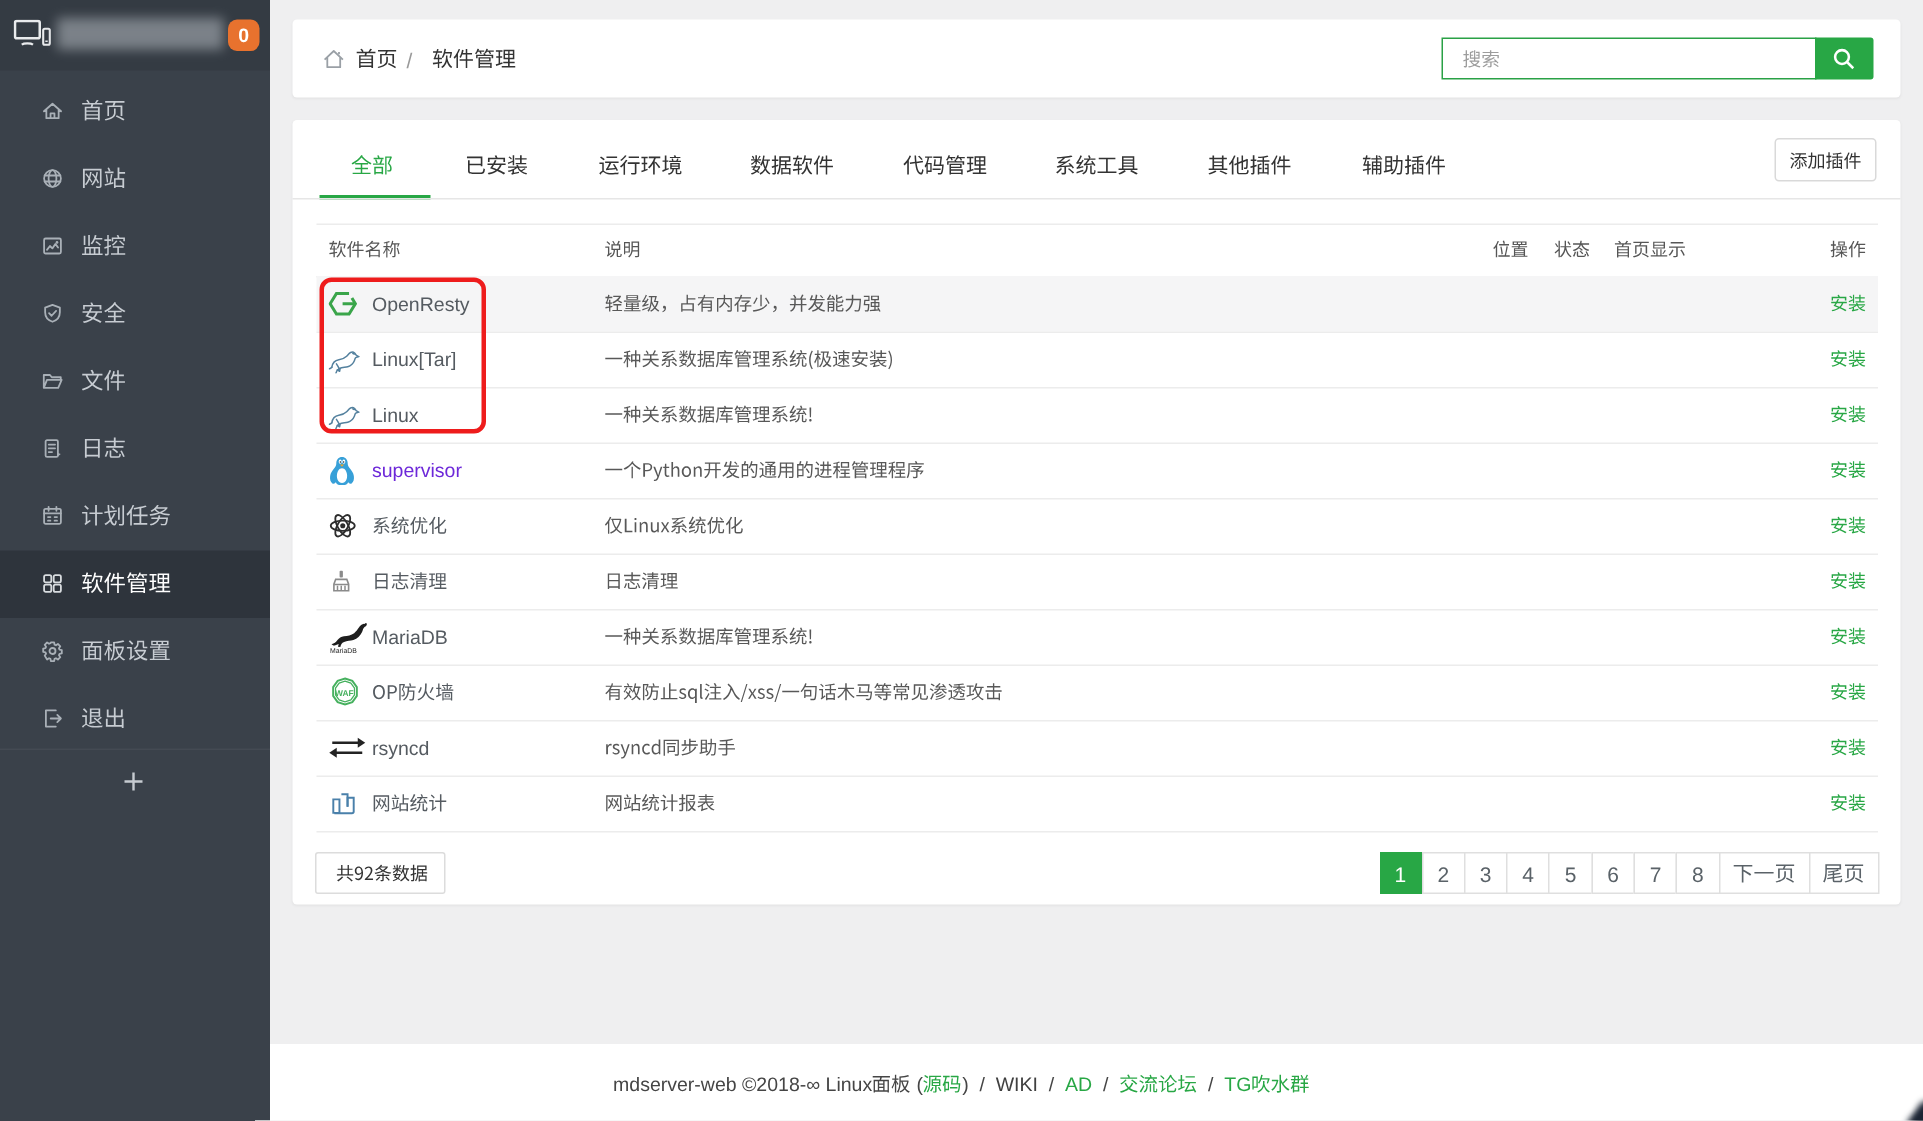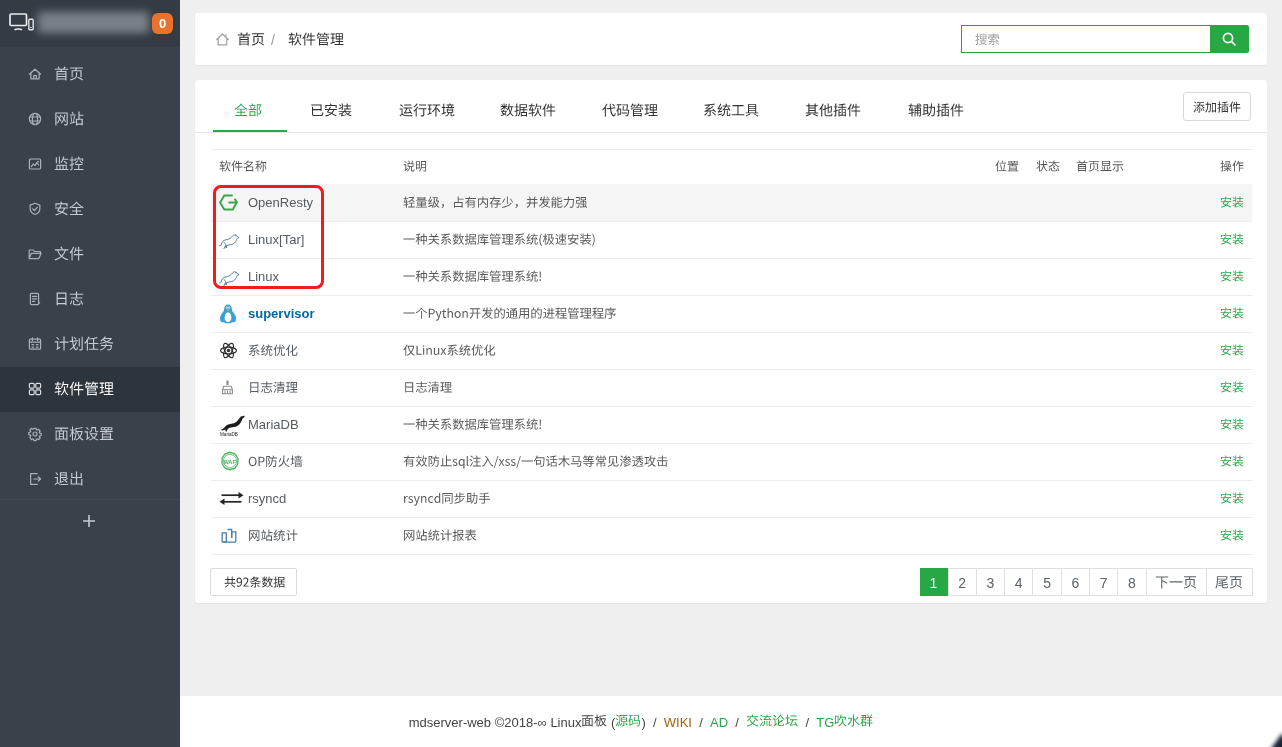--- a/index.html
+++ b/index.html
@@ -329,21 +329,21 @@
     <svg width="18" height="20" viewBox="0 0 18 20">
       <path fill="#37a0d8" d="M9 .6C6.8.6 5.2 2.3 5.2 4.8c0 1.5-.5 2.4-1.5 3.6-1.2 1.4-2.3 3-2.6 5-.3 2.2.2 4 1.5 4.9.9.6 2-.1 2.3-.9.2.9 1 1.9 2.1 1.9H11c1.1 0 1.9-1 2.1-1.9.3.8 1.4 1.5 2.3.9 1.3-.9 1.8-2.7 1.5-4.9-.3-2-1.4-3.6-2.6-5-1-1.2-1.5-2.1-1.5-3.6C12.8 2.3 11.2.6 9 .6z"></path>
       <path fill="#fff" d="M9 8.2c-2 0-3.4 2.3-3.4 5.2 0 2.8 1.4 4.6 3.4 4.6s3.4-1.8 3.4-4.6c0-2.9-1.4-5.2-3.4-5.2z"></path>
       <ellipse cx="7.8" cy="3.8" rx="1" ry="1.4" fill="#fff"></ellipse>
       <ellipse cx="10.2" cy="3.8" rx="1" ry="1.4" fill="#fff"></ellipse>
       <circle cx="7.9" cy="4" r=".5" fill="#222"></circle>
       <circle cx="10.1" cy="4" r=".5" fill="#222"></circle>
       <path fill="#f5a623" d="M7.6 5.6h2.8L9 7.2z"></path>
     </svg>
   </div>
-<div style="position:absolute;left:248px;top:305.5px;font-size:13px;color:#0369a1;line-height:15.6px;white-space:nowrap;font-weight:bold;">supervisor</div>
+<div style="position:absolute;left:248px;top:305.5px;font-size:13px;color:#6d28d9;line-height:15.6px;white-space:nowrap;">supervisor</div>
 <div style="position:absolute;left:403px;top:307.3px;line-height:0;">
     <svg width="213.5" height="10.8" viewBox="0 -10.8 213.5 10.8" fill="#585858" style="overflow:visible">
       <path d="M0.5 -5.3L0.5 -4.3L11.8 -4.3L11.8 -5.3ZM18 -6.7L18 1L18.9 1L18.9 -6.7ZM18.5 -10.3C17.3 -8.3 15.1 -6.5 12.7 -5.5C13 -5.3 13.3 -4.9 13.4 -4.6C15.3 -5.6 17.1 -7 18.5 -8.7C20.1 -6.8 21.7 -5.6 23.5 -4.6C23.7 -4.9 24 -5.3 24.2 -5.5C22.3 -6.4 20.6 -7.5 19 -9.4L19.3 -10ZM25.8 0L27 0L27 -3.6L28.5 -3.6C30.4 -3.6 31.8 -4.5 31.8 -6.4C31.8 -8.3 30.4 -9 28.4 -9L25.8 -9ZM27 -4.5L27 -8.1L28.3 -8.1C29.9 -8.1 30.7 -7.7 30.7 -6.4C30.7 -5.1 29.9 -4.5 28.3 -4.5ZM33.6 2.9C35 2.9 35.7 1.9 36.1 0.6L38.6 -6.7L37.5 -6.7L36.3 -3C36.2 -2.4 36 -1.7 35.8 -1.1L35.7 -1.1C35.5 -1.7 35.3 -2.4 35.1 -3L33.7 -6.7L32.5 -6.7L35.2 0L35.1 0.5C34.8 1.3 34.3 2 33.6 2C33.4 2 33.2 1.9 33.1 1.8L32.8 2.7C33.1 2.8 33.3 2.9 33.6 2.9ZM42 0.2C42.4 0.2 42.9 0 43.3 -0.1L43 -0.9C42.8 -0.8 42.5 -0.8 42.3 -0.8C41.5 -0.8 41.2 -1.2 41.2 -2L41.2 -5.8L43.1 -5.8L43.1 -6.7L41.2 -6.7L41.2 -8.6L40.3 -8.6L40.2 -6.7L39.1 -6.6L39.1 -5.8L40.1 -5.8L40.1 -2.1C40.1 -0.7 40.6 0.2 42 0.2ZM44.6 0L45.7 0L45.7 -4.8C46.4 -5.5 46.8 -5.9 47.5 -5.9C48.4 -5.9 48.8 -5.3 48.8 -4.1L48.8 0L49.9 0L49.9 -4.2C49.9 -5.9 49.3 -6.9 47.9 -6.9C46.9 -6.9 46.3 -6.3 45.6 -5.7L45.7 -7.1L45.7 -9.8L44.6 -9.8ZM54.6 0.2C56.3 0.2 57.7 -1.1 57.7 -3.3C57.7 -5.6 56.3 -6.9 54.6 -6.9C53 -6.9 51.5 -5.6 51.5 -3.3C51.5 -1.1 53 0.2 54.6 0.2ZM54.6 -0.8C53.5 -0.8 52.7 -1.8 52.7 -3.3C52.7 -4.9 53.5 -5.9 54.6 -5.9C55.8 -5.9 56.6 -4.9 56.6 -3.3C56.6 -1.8 55.8 -0.8 54.6 -0.8ZM59.5 0L60.6 0L60.6 -4.8C61.3 -5.5 61.7 -5.9 62.4 -5.9C63.3 -5.9 63.7 -5.3 63.7 -4.1L63.7 0L64.8 0L64.8 -4.2C64.8 -5.9 64.2 -6.9 62.8 -6.9C61.9 -6.9 61.2 -6.3 60.5 -5.7L60.5 -5.7L60.4 -6.7L59.5 -6.7ZM73.8 -8.6L73.8 -5.1L70.4 -5.1L70.4 -5.7L70.4 -8.6ZM66.5 -5.1L66.5 -4.3L69.4 -4.3C69.2 -2.6 68.6 -0.9 66.5 0.3C66.8 0.5 67.1 0.8 67.3 1C69.5 -0.4 70.2 -2.3 70.3 -4.3L73.8 -4.3L73.8 1L74.8 1L74.8 -4.3L77.5 -4.3L77.5 -5.1L74.8 -5.1L74.8 -8.6L77.1 -8.6L77.1 -9.5L66.9 -9.5L66.9 -8.6L69.5 -8.6L69.5 -5.7L69.4 -5.1ZM86.4 -9.7C87 -9.2 87.7 -8.4 88 -7.9L88.7 -8.4C88.4 -8.8 87.7 -9.6 87.1 -10.2ZM79.9 -6.4C80 -6.6 80.5 -6.6 81.2 -6.6L83 -6.6C82.2 -4.1 80.8 -2.1 78.5 -0.7C78.8 -0.5 79.1 -0.2 79.2 0C80.8 -1 82 -2.2 82.8 -3.8C83.3 -2.8 83.9 -2 84.7 -1.4C83.6 -0.6 82.4 -0.1 81.1 0.2C81.3 0.4 81.5 0.8 81.6 1C83 0.6 84.3 0.1 85.4 -0.8C86.5 0.1 87.9 0.7 89.4 1C89.6 0.8 89.8 0.4 90 0.2C88.5 -0.1 87.2 -0.6 86.1 -1.3C87.2 -2.3 88 -3.5 88.5 -5.1L87.9 -5.4L87.7 -5.3L83.6 -5.3C83.7 -5.7 83.9 -6.2 84 -6.6L89.6 -6.6L89.6 -7.5L84.3 -7.5C84.5 -8.4 84.6 -9.3 84.8 -10.2L83.7 -10.4C83.6 -9.4 83.4 -8.4 83.2 -7.5L81 -7.5C81.3 -8.2 81.7 -9 81.9 -9.8L80.9 -10C80.7 -9 80.2 -8 80.1 -7.8C79.9 -7.5 79.8 -7.3 79.6 -7.3C79.7 -7.1 79.9 -6.6 79.9 -6.4ZM85.4 -1.9C84.6 -2.6 83.9 -3.5 83.4 -4.4L87.3 -4.4C86.8 -3.4 86.2 -2.6 85.4 -1.9ZM97.2 -5.2C97.9 -4.3 98.8 -3.1 99.1 -2.3L99.9 -2.8C99.5 -3.5 98.7 -4.7 98 -5.6ZM93.4 -10.4C93.3 -9.8 93.1 -9 92.9 -8.4L91.5 -8.4L91.5 0.7L92.4 0.7L92.4 -0.3L95.8 -0.3L95.8 -8.4L93.8 -8.4C94 -8.9 94.2 -9.6 94.4 -10.2ZM92.4 -7.5L95 -7.5L95 -4.9L92.4 -4.9ZM92.4 -1.1L92.4 -4.1L95 -4.1L95 -1.1ZM97.8 -10.4C97.4 -8.7 96.8 -7 95.9 -5.9C96.1 -5.8 96.5 -5.5 96.7 -5.4C97.1 -6 97.5 -6.7 97.8 -7.5L101 -7.5C100.8 -2.6 100.6 -0.7 100.2 -0.3C100.1 -0.1 100 -0.1 99.7 -0.1C99.4 -0.1 98.7 -0.1 97.9 -0.2C98.1 0.1 98.2 0.5 98.2 0.7C98.9 0.8 99.6 0.8 100 0.8C100.5 0.7 100.7 0.6 101 0.2C101.5 -0.4 101.7 -2.3 101.9 -7.9C101.9 -8 101.9 -8.4 101.9 -8.4L98.2 -8.4C98.4 -9 98.5 -9.6 98.7 -10.2ZM103.6 -9.3C104.3 -8.7 105.2 -7.8 105.6 -7.2L106.3 -7.8C105.9 -8.4 104.9 -9.2 104.2 -9.8ZM105.9 -5.7L103.3 -5.7L103.3 -4.8L105 -4.8L105 -1.4C104.5 -1.1 103.9 -0.6 103.2 0.1L103.8 0.9C104.4 0 105 -0.7 105.5 -0.7C105.7 -0.7 106.2 -0.3 106.7 0C107.5 0.6 108.5 0.7 110.1 0.7C111.4 0.7 113.6 0.6 114.4 0.6C114.4 0.3 114.6 -0.1 114.7 -0.3C113.4 -0.2 111.5 -0.1 110.1 -0.1C108.7 -0.1 107.7 -0.2 106.9 -0.7C106.4 -1 106.1 -1.2 105.9 -1.3ZM107.2 -9.9L107.2 -9.2L112.4 -9.2C111.9 -8.8 111.3 -8.4 110.7 -8.1C110.1 -8.4 109.4 -8.6 108.9 -8.8L108.3 -8.3C109.1 -8 110 -7.6 110.7 -7.2L107.2 -7.2L107.2 -0.9L108.1 -0.9L108.1 -2.9L110.2 -2.9L110.2 -0.9L111 -0.9L111 -2.9L113.1 -2.9L113.1 -1.8C113.1 -1.6 113.1 -1.6 112.9 -1.6C112.8 -1.6 112.3 -1.6 111.7 -1.6C111.8 -1.4 111.9 -1.1 111.9 -0.8C112.8 -0.8 113.3 -0.8 113.6 -1C113.9 -1.1 114 -1.3 114 -1.8L114 -7.2L112.4 -7.2C112.2 -7.4 111.9 -7.6 111.5 -7.7C112.4 -8.2 113.4 -8.8 114 -9.5L113.5 -9.9L113.3 -9.9ZM113.1 -6.5L113.1 -5.4L111 -5.4L111 -6.5ZM108.1 -4.8L110.2 -4.8L110.2 -3.6L108.1 -3.6ZM108.1 -5.4L108.1 -6.5L110.2 -6.5L110.2 -5.4ZM113.1 -4.8L113.1 -3.6L111 -3.6L111 -4.8ZM116.9 -9.5L116.9 -5C116.9 -3.3 116.8 -1.1 115.4 0.4C115.7 0.6 116 0.9 116.2 1C117.1 0 117.5 -1.4 117.7 -2.8L120.8 -2.8L120.8 0.9L121.7 0.9L121.7 -2.8L125.1 -2.8L125.1 -0.3C125.1 -0 125 0 124.7 0C124.5 0 123.7 0.1 122.8 0C122.9 0.3 123.1 0.7 123.1 0.9C124.3 0.9 125 0.9 125.4 0.8C125.8 0.6 126 0.3 126 -0.3L126 -9.5ZM117.8 -8.6L120.8 -8.6L120.8 -6.6L117.8 -6.6ZM125.1 -8.6L125.1 -6.6L121.7 -6.6L121.7 -8.6ZM117.8 -5.7L120.8 -5.7L120.8 -3.7L117.8 -3.7C117.8 -4.1 117.8 -4.6 117.8 -5ZM125.1 -5.7L125.1 -3.7L121.7 -3.7L121.7 -5.7ZM134.1 -5.2C134.8 -4.3 135.7 -3.1 136 -2.3L136.8 -2.8C136.4 -3.5 135.6 -4.7 134.9 -5.6ZM130.3 -10.4C130.2 -9.8 130 -9 129.8 -8.4L128.4 -8.4L128.4 0.7L129.3 0.7L129.3 -0.3L132.7 -0.3L132.7 -8.4L130.7 -8.4C130.9 -8.9 131.1 -9.6 131.3 -10.2ZM129.3 -7.5L131.9 -7.5L131.9 -4.9L129.3 -4.9ZM129.3 -1.1L129.3 -4.1L131.9 -4.1L131.9 -1.1ZM134.7 -10.4C134.3 -8.7 133.7 -7 132.8 -5.9C133 -5.8 133.4 -5.5 133.6 -5.4C134 -6 134.4 -6.7 134.7 -7.5L137.9 -7.5C137.7 -2.6 137.5 -0.7 137.1 -0.3C137 -0.1 136.9 -0.1 136.6 -0.1C136.3 -0.1 135.6 -0.1 134.8 -0.2C135 0.1 135.1 0.5 135.1 0.7C135.8 0.8 136.5 0.8 136.9 0.8C137.4 0.7 137.6 0.6 137.9 0.2C138.4 -0.4 138.6 -2.3 138.8 -7.9C138.8 -8 138.8 -8.4 138.8 -8.4L135.1 -8.4C135.3 -9 135.4 -9.6 135.6 -10.2ZM140.7 -9.6C141.3 -9 142.2 -8.1 142.5 -7.5L143.2 -8.1C142.8 -8.6 142 -9.5 141.3 -10.1ZM148.5 -10.1L148.5 -8.1L146.5 -8.1L146.5 -10.1L145.6 -10.1L145.6 -8.1L143.8 -8.1L143.8 -7.2L145.6 -7.2L145.6 -5.8L145.5 -5L143.8 -5L143.8 -4.1L145.4 -4.1C145.3 -3.2 144.9 -2.3 143.9 -1.6C144.1 -1.4 144.5 -1.1 144.6 -0.9C145.7 -1.7 146.2 -2.9 146.4 -4.1L148.5 -4.1L148.5 -1L149.4 -1L149.4 -4.1L151.3 -4.1L151.3 -5L149.4 -5L149.4 -7.2L151 -7.2L151 -8.1L149.4 -8.1L149.4 -10.1ZM146.5 -7.2L148.5 -7.2L148.5 -5L146.5 -5L146.5 -5.8ZM142.9 -5.9L140.3 -5.9L140.3 -5L142 -5L142 -1.5C141.4 -1.3 140.8 -0.7 140.1 -0L140.7 0.8C141.4 -0 142 -0.8 142.4 -0.8C142.7 -0.8 143.1 -0.3 143.6 -0C144.4 0.5 145.5 0.7 147 0.7C148.2 0.7 150.4 0.6 151.2 0.5C151.3 0.3 151.4 -0.2 151.5 -0.4C150.3 -0.3 148.5 -0.2 147 -0.2C145.6 -0.2 144.6 -0.3 143.8 -0.8C143.4 -1 143.1 -1.3 142.9 -1.4ZM158.5 -9L162.2 -9L162.2 -6.8L158.5 -6.8ZM157.6 -9.8L157.6 -6L163.1 -6L163.1 -9.8ZM157.5 -2.6L157.5 -1.8L159.9 -1.8L159.9 -0.2L156.6 -0.2L156.6 0.7L163.8 0.7L163.8 -0.2L160.8 -0.2L160.8 -1.8L163.3 -1.8L163.3 -2.6L160.8 -2.6L160.8 -4.1L163.5 -4.1L163.5 -4.9L157.2 -4.9L157.2 -4.1L159.9 -4.1L159.9 -2.6ZM156.4 -10.2C155.5 -9.7 153.9 -9.4 152.5 -9.2C152.6 -9 152.7 -8.6 152.8 -8.5C153.3 -8.5 153.9 -8.6 154.6 -8.8L154.6 -6.9L152.6 -6.9L152.6 -6L154.4 -6C153.9 -4.6 153.1 -3 152.3 -2.1C152.5 -1.9 152.7 -1.5 152.8 -1.3C153.4 -2 154.1 -3.2 154.6 -4.5L154.6 1L155.5 1L155.5 -4.3C155.9 -3.8 156.4 -3.2 156.6 -2.8L157.1 -3.5C156.9 -3.8 155.8 -4.9 155.5 -5.2L155.5 -6L157 -6L157 -6.9L155.5 -6.9L155.5 -9C156.1 -9.1 156.6 -9.3 157 -9.4ZM166.8 -5.4L166.8 1L167.8 1L167.8 0.6L173.7 0.6L173.7 1L174.6 1L174.6 -2.1L167.8 -2.1L167.8 -2.9L174 -2.9L174 -5.4ZM173.7 -0.1L167.8 -0.1L167.8 -1.3L173.7 -1.3ZM169.7 -7.7C169.8 -7.4 169.9 -7.1 170 -6.9L165.5 -6.9L165.5 -4.8L166.4 -4.8L166.4 -6.2L174.6 -6.2L174.6 -4.8L175.5 -4.8L175.5 -6.9L171 -6.9C170.9 -7.2 170.7 -7.6 170.5 -7.8ZM167.8 -4.7L173.1 -4.7L173.1 -3.6L167.8 -3.6ZM166.3 -10.4C166 -9.3 165.5 -8.3 164.8 -7.6C165 -7.5 165.4 -7.3 165.6 -7.1C165.9 -7.5 166.3 -8.1 166.6 -8.6L167.4 -8.6C167.7 -8.2 168 -7.6 168.1 -7.3L168.9 -7.6C168.8 -7.8 168.6 -8.3 168.3 -8.6L170.2 -8.6L170.2 -9.3L166.9 -9.3C167 -9.6 167.1 -9.9 167.2 -10.2ZM171.5 -10.4C171.3 -9.5 170.9 -8.6 170.3 -8C170.5 -7.9 170.9 -7.7 171.1 -7.6C171.3 -7.9 171.6 -8.2 171.8 -8.6L172.7 -8.6C173 -8.2 173.4 -7.6 173.5 -7.2L174.3 -7.6C174.2 -7.9 173.9 -8.3 173.6 -8.6L175.8 -8.6L175.8 -9.3L172.1 -9.3C172.2 -9.6 172.3 -9.9 172.4 -10.2ZM182.4 -6.6L184.3 -6.6L184.3 -5.1L182.4 -5.1ZM185.1 -6.6L187 -6.6L187 -5.1L185.1 -5.1ZM182.4 -9L184.3 -9L184.3 -7.4L182.4 -7.4ZM185.1 -9L187 -9L187 -7.4L185.1 -7.4ZM180.5 -0.3L180.5 0.6L188.4 0.6L188.4 -0.3L185.2 -0.3L185.2 -2L188 -2L188 -2.8L185.2 -2.8L185.2 -4.3L187.9 -4.3L187.9 -9.8L181.6 -9.8L181.6 -4.3L184.2 -4.3L184.2 -2.8L181.4 -2.8L181.4 -2L184.2 -2L184.2 -0.3ZM177 -1.2L177.2 -0.3C178.3 -0.7 179.7 -1.1 181 -1.6L180.9 -2.5L179.5 -2L179.5 -5.1L180.8 -5.1L180.8 -5.9L179.5 -5.9L179.5 -8.6L181 -8.6L181 -9.5L177.1 -9.5L177.1 -8.6L178.6 -8.6L178.6 -5.9L177.2 -5.9L177.2 -5.1L178.6 -5.1L178.6 -1.7C178 -1.5 177.5 -1.4 177 -1.2ZM195.4 -9L199.1 -9L199.1 -6.8L195.4 -6.8ZM194.5 -9.8L194.5 -6L200 -6L200 -9.8ZM194.4 -2.6L194.4 -1.8L196.8 -1.8L196.8 -0.2L193.5 -0.2L193.5 0.7L200.7 0.7L200.7 -0.2L197.7 -0.2L197.7 -1.8L200.2 -1.8L200.2 -2.6L197.7 -2.6L197.7 -4.1L200.4 -4.1L200.4 -4.9L194.1 -4.9L194.1 -4.1L196.8 -4.1L196.8 -2.6ZM193.3 -10.2C192.4 -9.7 190.8 -9.4 189.4 -9.2C189.5 -9 189.6 -8.6 189.7 -8.5C190.2 -8.5 190.8 -8.6 191.5 -8.8L191.5 -6.9L189.5 -6.9L189.5 -6L191.3 -6C190.8 -4.6 190 -3 189.2 -2.1C189.4 -1.9 189.6 -1.5 189.7 -1.3C190.3 -2 191 -3.2 191.5 -4.5L191.5 1L192.4 1L192.4 -4.3C192.8 -3.8 193.3 -3.2 193.5 -2.8L194 -3.5C193.8 -3.8 192.7 -4.9 192.4 -5.2L192.4 -6L193.9 -6L193.9 -6.9L192.4 -6.9L192.4 -9C193 -9.1 193.5 -9.3 193.9 -9.4ZM205.7 -5.4C206.5 -5 207.5 -4.6 208.3 -4.1L204 -4.1L204 -3.3L207.8 -3.3L207.8 -0.1C207.8 0.1 207.8 0.1 207.5 0.1C207.3 0.2 206.5 0.2 205.5 0.1C205.7 0.4 205.8 0.7 205.9 1C207 1 207.7 1 208.2 0.9C208.6 0.7 208.7 0.5 208.7 -0.1L208.7 -3.3L211.4 -3.3C211 -2.8 210.5 -2.2 210.1 -1.8L210.9 -1.4C211.5 -2 212.2 -3 212.8 -3.9L212.2 -4.2L212 -4.1L209.7 -4.1L209.8 -4.2C209.6 -4.4 209.2 -4.6 208.9 -4.7C209.9 -5.3 211 -6.1 211.7 -6.8L211.1 -7.3L210.9 -7.2L204.7 -7.2L204.7 -6.5L210.1 -6.5C209.5 -6 208.8 -5.5 208.1 -5.1C207.5 -5.4 206.8 -5.7 206.3 -5.9ZM206.9 -10.1C207.1 -9.8 207.4 -9.3 207.5 -9L202.6 -9L202.6 -5.5C202.6 -3.8 202.5 -1.3 201.5 0.5C201.7 0.6 202.2 0.9 202.3 1C203.4 -0.8 203.5 -3.6 203.5 -5.5L203.5 -8.1L212.9 -8.1L212.9 -9L208.6 -9C208.4 -9.4 208.1 -10 207.8 -10.4Z"></path>
     </svg>
   </div>
 <div class="abs" style="left:1219.5px;top:307.4px;line-height:0">
     <svg width="24.0" height="10.6" viewBox="0 -10.6 24.0 10.6" fill="#28a745" style="overflow:visible">
       <path d="M5 -9.9C5.2 -9.5 5.4 -9.1 5.5 -8.7L1.1 -8.7L1.1 -6.3L2 -6.3L2 -7.8L9.9 -7.8L9.9 -6.3L10.9 -6.3L10.9 -8.7L6.6 -8.7C6.4 -9.1 6.1 -9.7 5.9 -10.1ZM7.9 -4.5C7.5 -3.6 7 -2.8 6.3 -2.1C5.4 -2.5 4.5 -2.8 3.7 -3.1C4 -3.5 4.3 -4 4.7 -4.5ZM3.6 -4.5C3.2 -3.8 2.7 -3.2 2.3 -2.7C3.3 -2.3 4.4 -1.9 5.5 -1.5C4.3 -0.7 2.8 -0.2 1 0.1C1.2 0.3 1.5 0.7 1.6 0.9C3.5 0.5 5.1 -0.1 6.4 -1.1C7.9 -0.4 9.3 0.3 10.2 0.9L11 0.1C10 -0.5 8.7 -1.2 7.2 -1.8C7.9 -2.5 8.5 -3.4 8.9 -4.5L11.2 -4.5L11.2 -5.4L5.2 -5.4C5.5 -6 5.8 -6.6 6 -7.2L5.1 -7.3C4.8 -6.7 4.5 -6.1 4.1 -5.4L0.8 -5.4L0.8 -4.5ZM12.8 -8.9C13.4 -8.5 14 -8 14.3 -7.6L14.9 -8.2C14.6 -8.6 13.9 -9.1 13.4 -9.4ZM17.3 -4.5C17.4 -4.3 17.6 -4 17.7 -3.7L12.6 -3.7L12.6 -3L16.8 -3C15.7 -2.2 14 -1.5 12.4 -1.2C12.6 -1.1 12.8 -0.8 13 -0.6C13.7 -0.7 14.4 -1 15.1 -1.3L15.1 -0.5C15.1 0 14.7 0.2 14.5 0.3C14.6 0.5 14.7 0.8 14.8 1C15 0.9 15.5 0.8 18.9 0C18.9 -0.2 18.9 -0.5 18.9 -0.7L16 -0.1L16 -1.7C16.7 -2 17.4 -2.5 17.9 -3C18.9 -1 20.6 0.3 23 0.9C23.1 0.6 23.4 0.3 23.5 0.1C22.4 -0.1 21.4 -0.5 20.6 -1.1C21.3 -1.4 22.1 -1.8 22.7 -2.3L22.1 -2.8C21.6 -2.4 20.7 -1.9 20 -1.5C19.5 -1.9 19.1 -2.4 18.8 -3L23.4 -3L23.4 -3.7L18.7 -3.7C18.6 -4 18.3 -4.4 18.1 -4.8ZM19.5 -10.1L19.5 -8.4L16.6 -8.4L16.6 -7.6L19.5 -7.6L19.5 -5.7L17 -5.7L17 -4.9L23 -4.9L23 -5.7L20.4 -5.7L20.4 -7.6L23.2 -7.6L23.2 -8.4L20.4 -8.4L20.4 -10.1ZM12.4 -5.8L12.8 -5.1L15.3 -6.2L15.3 -4.4L16.1 -4.4L16.1 -10.1L15.3 -10.1L15.3 -7.1C14.2 -6.6 13.2 -6.1 12.4 -5.8Z"></path>
     </svg>
   </div>
@@ -505,31 +505,31 @@
     <svg width="42.0" height="12.3" viewBox="0 -12.3 42.0 12.3" fill="#5a6268" style="overflow:visible">
       <path d="M0.8 -10.7L0.8 -9.7L6.2 -9.7L6.2 1.1L7.3 1.1L7.3 -6.3C8.9 -5.4 10.8 -4.3 11.7 -3.5L12.5 -4.5C11.4 -5.3 9.1 -6.6 7.5 -7.4L7.3 -7.2L7.3 -9.7L13.2 -9.7L13.2 -10.7ZM14.6 -6L14.6 -4.9L27.4 -4.9L27.4 -6ZM34.5 -6.5L34.5 -3.9C34.5 -2.4 33.9 -0.8 28.7 0.3C28.9 0.5 29.2 0.9 29.3 1.1C34.8 -0.1 35.6 -2 35.6 -3.9L35.6 -6.5ZM35.6 -1.5C37.3 -0.8 39.4 0.4 40.4 1.2L41 0.3C40 -0.4 37.8 -1.6 36.2 -2.3ZM30.4 -8.3L30.4 -1.8L31.5 -1.8L31.5 -7.4L38.6 -7.4L38.6 -1.8L39.7 -1.8L39.7 -8.3L34.7 -8.3C35 -8.8 35.2 -9.4 35.5 -10L41.1 -10L41.1 -11L29 -11L29 -10L34.3 -10C34.1 -9.5 33.9 -8.8 33.6 -8.3Z"></path>
     </svg>
   </div>
 <div class="abs" style="left:1205.5999999999997px;top:568px;width:47.5px;height:27.5px;border:1px solid #dfdfdf;background:#fff"></div>
 <div style="position:absolute;left:1215.2999999999997px;top:575.0px;line-height:0;">
     <svg width="28.0" height="12.3" viewBox="0 -12.3 28.0 12.3" fill="#5a6268" style="overflow:visible">
       <path d="M2.9 -10.2L11.3 -10.2L11.3 -8.6L2.9 -8.6ZM1.9 -11.1L1.9 -7C1.9 -4.8 1.7 -1.6 0.4 0.6C0.7 0.7 1.2 0.9 1.4 1.1C2.7 -1.2 2.9 -4.6 2.9 -7L2.9 -7.7L12.4 -7.7L12.4 -11.1ZM3.1 -2L3.2 -1.1L6.8 -1.7L6.8 -0.7C6.8 0.6 7.2 0.9 8.7 0.9C9 0.9 11.2 0.9 11.5 0.9C12.8 0.9 13.1 0.4 13.2 -1.2C12.9 -1.3 12.5 -1.4 12.3 -1.6C12.2 -0.3 12.1 -0.1 11.5 -0.1C11 -0.1 9.1 -0.1 8.8 -0.1C8 -0.1 7.8 -0.2 7.8 -0.7L7.8 -1.8L13 -2.6L12.8 -3.5L7.8 -2.7L7.8 -4L12 -4.7L11.8 -5.5L7.8 -4.9L7.8 -6.1C9 -6.4 10.1 -6.7 11 -7L10.2 -7.7C8.7 -7.1 6 -6.6 3.6 -6.3C3.7 -6.1 3.8 -5.8 3.9 -5.5C4.8 -5.6 5.8 -5.8 6.8 -6L6.8 -4.8L3.5 -4.3L3.7 -3.4L6.8 -3.9L6.8 -2.6ZM20.5 -6.5L20.5 -3.9C20.5 -2.4 19.9 -0.8 14.7 0.3C14.9 0.5 15.2 0.9 15.3 1.1C20.8 -0.1 21.6 -2 21.6 -3.9L21.6 -6.5ZM21.6 -1.5C23.3 -0.8 25.4 0.4 26.4 1.2L27 0.3C26 -0.4 23.8 -1.6 22.2 -2.3ZM16.4 -8.3L16.4 -1.8L17.5 -1.8L17.5 -7.4L24.6 -7.4L24.6 -1.8L25.7 -1.8L25.7 -8.3L20.7 -8.3C21 -8.8 21.2 -9.4 21.5 -10L27.1 -10L27.1 -11L15 -11L15 -10L20.3 -10C20.1 -9.5 19.9 -8.8 19.6 -8.3Z"></path>
     </svg>
   </div>
-<div class="abs" style="left:0;top:713.5px;width:1282px;display:flex;justify-content:center;align-items:flex-start;font-size:13px;color:#454545;line-height:17px;white-space:pre">
+<div class="abs" style="left:0;top:713.5px;width:1282px;display:flex;justify-content:center;align-items:center;font-size:13px;color:#454545;line-height:17px;white-space:pre">
 <span>mdserver-web ©2018-∞ Linux</span>
 <svg width="26.0" height="11.4" viewBox="0 -11.4 26.0 11.4" fill="#454545" style="overflow:visible">
       <path d="M5.1 -4.3L7.8 -4.3L7.8 -2.9L5.1 -2.9ZM5.1 -5.1L5.1 -6.6L7.8 -6.6L7.8 -5.1ZM5.1 -2.1L7.8 -2.1L7.8 -0.6L5.1 -0.6ZM0.8 -10.1L0.8 -9.1L5.8 -9.1C5.7 -8.6 5.5 -8 5.4 -7.5L1.4 -7.5L1.4 1L2.3 1L2.3 0.4L10.7 0.4L10.7 1L11.6 1L11.6 -7.5L6.4 -7.5L6.9 -9.1L12.3 -9.1L12.3 -10.1ZM2.3 -0.6L2.3 -6.6L4.2 -6.6L4.2 -0.6ZM10.7 -0.6L8.7 -0.6L8.7 -6.6L10.7 -6.6ZM15.6 -10.9L15.6 -8.4L13.8 -8.4L13.8 -7.5L15.5 -7.5C15.1 -5.7 14.3 -3.6 13.4 -2.6C13.6 -2.3 13.8 -1.9 13.9 -1.6C14.5 -2.5 15.1 -4 15.6 -5.5L15.6 1L16.5 1L16.5 -5.9C16.8 -5.3 17.2 -4.4 17.4 -4L18 -4.8C17.8 -5.1 16.8 -6.7 16.5 -7.1L16.5 -7.5L18 -7.5L18 -8.4L16.5 -8.4L16.5 -10.9ZM24.4 -10.7C23.1 -10.1 20.6 -9.8 18.6 -9.7L18.6 -6.5C18.6 -4.5 18.4 -1.5 17 0.5C17.2 0.6 17.6 0.9 17.8 1.1C19.2 -1 19.5 -4 19.5 -6.2L19.9 -6.2C20.3 -4.6 20.9 -3.1 21.6 -1.9C20.8 -0.9 19.8 -0.2 18.7 0.2C18.9 0.4 19.2 0.8 19.3 1C20.4 0.5 21.4 -0.2 22.2 -1.1C22.9 -0.1 23.8 0.6 24.9 1.1C25.1 0.8 25.4 0.4 25.6 0.2C24.5 -0.2 23.6 -0.9 22.8 -1.8C23.8 -3.1 24.5 -4.8 24.8 -6.9L24.2 -7.1L24.1 -7.1L19.5 -7.1L19.5 -8.9C21.5 -9 23.7 -9.3 25.1 -9.9ZM23.8 -6.2C23.4 -4.8 22.9 -3.6 22.2 -2.7C21.6 -3.7 21.1 -4.9 20.8 -6.2Z"></path>
     </svg>
 <span> (</span>
 <svg width="26.0" height="11.4" viewBox="0 -11.4 26.0 11.4" fill="#28a745" style="overflow:visible">
       <path d="M7 -5.3L11 -5.3L11 -4.1L7 -4.1ZM7 -7.1L11 -7.1L11 -6L7 -6ZM6.6 -2.7C6.2 -1.8 5.6 -0.9 5 -0.2C5.2 -0.1 5.6 0.1 5.8 0.3C6.4 -0.4 7 -1.5 7.4 -2.4ZM10.2 -2.4C10.8 -1.6 11.4 -0.5 11.7 0.1L12.6 -0.3C12.3 -0.9 11.6 -2 11.1 -2.8ZM1.1 -10.1C1.8 -9.6 2.8 -9 3.3 -8.6L3.9 -9.4C3.4 -9.8 2.4 -10.4 1.7 -10.8ZM0.5 -6.6C1.2 -6.2 2.2 -5.6 2.7 -5.2L3.3 -6C2.8 -6.3 1.8 -6.9 1.1 -7.3ZM0.8 0.3L1.6 0.9C2.3 -0.4 3 -2 3.5 -3.4L2.7 -3.9C2.2 -2.4 1.3 -0.7 0.8 0.3ZM4.4 -10.3L4.4 -6.7C4.4 -4.6 4.3 -1.6 2.8 0.5C3 0.6 3.4 0.8 3.6 1C5.1 -1.2 5.3 -4.4 5.3 -6.7L5.3 -9.4L12.4 -9.4L12.4 -10.3ZM8.4 -9.2C8.4 -8.8 8.2 -8.3 8.1 -7.9L6.1 -7.9L6.1 -3.4L8.4 -3.4L8.4 0C8.4 0.1 8.4 0.2 8.2 0.2C8.1 0.2 7.5 0.2 6.9 0.2C7 0.4 7.1 0.8 7.1 1C8 1 8.6 1 8.9 0.9C9.3 0.8 9.4 0.5 9.4 0L9.4 -3.4L11.9 -3.4L11.9 -7.9L9 -7.9C9.2 -8.2 9.4 -8.6 9.5 -9ZM18.3 -2.7L18.3 -1.8L23.3 -1.8L23.3 -2.7ZM19.4 -8.4C19.3 -7.2 19.1 -5.4 19 -4.4L19.2 -4.4L24.2 -4.4C24 -1.5 23.7 -0.4 23.3 -0C23.2 0.1 23.1 0.1 22.9 0.1C22.6 0.1 22 0.1 21.4 0.1C21.6 0.3 21.7 0.7 21.7 0.9C22.3 1 22.9 1 23.2 1C23.6 0.9 23.9 0.8 24.1 0.6C24.6 0.1 24.9 -1.3 25.2 -4.8C25.2 -4.9 25.2 -5.2 25.2 -5.2L23.6 -5.2C23.8 -6.8 24 -8.8 24.1 -10.1L23.4 -10.2L23.3 -10.2L18.8 -10.2L18.8 -9.3L23.1 -9.3C23 -8.1 22.8 -6.5 22.7 -5.2L20 -5.2C20.1 -6.2 20.2 -7.4 20.3 -8.4ZM13.7 -10.2L13.7 -9.3L15.2 -9.3C14.9 -7.3 14.3 -5.5 13.4 -4.3C13.5 -4 13.8 -3.5 13.8 -3.2C14.1 -3.5 14.3 -3.9 14.5 -4.3L14.5 0.4L15.4 0.4L15.4 -0.6L17.7 -0.6L17.7 -6.2L15.4 -6.2C15.7 -7.2 16 -8.3 16.2 -9.3L18.1 -9.3L18.1 -10.2ZM15.4 -5.3L16.9 -5.3L16.9 -1.5L15.4 -1.5Z"></path>
     </svg>
 <span>)  /  </span>
-<span style="color:#a16207">WIKI</span><span>  /  </span><span style="color:#28a745">AD</span><span>  /  </span>
+<span style="color:#404040">WIKI</span><span>  /  </span><span style="color:#28a745">AD</span><span>  /  </span>
 <svg width="52.0" height="11.4" viewBox="0 -11.4 52.0 11.4" fill="#28a745" style="overflow:visible">
       <path d="M4.1 -7.8C3.4 -6.8 2.1 -5.7 0.9 -5.1C1.1 -4.9 1.5 -4.6 1.7 -4.4C2.8 -5.1 4.2 -6.3 5.1 -7.4ZM8 -7.2C9.2 -6.4 10.7 -5.1 11.3 -4.3L12.2 -5C11.5 -5.8 10 -7 8.8 -7.8ZM4.6 -5.5L3.7 -5.2C4.2 -3.9 4.9 -2.9 5.8 -2C4.5 -0.9 2.7 -0.3 0.6 0.2C0.8 0.4 1.1 0.8 1.2 1.1C3.3 0.5 5.1 -0.2 6.5 -1.3C7.9 -0.2 9.7 0.5 11.8 1C12 0.7 12.2 0.3 12.5 0.1C10.4 -0.3 8.6 -1 7.3 -2C8.2 -2.9 8.9 -3.9 9.5 -5.3L8.5 -5.6C8 -4.4 7.4 -3.4 6.5 -2.6C5.7 -3.4 5 -4.4 4.6 -5.5ZM5.4 -10.7C5.8 -10.2 6.1 -9.6 6.3 -9.1L0.9 -9.1L0.9 -8.2L12.1 -8.2L12.1 -9.1L6.7 -9.1L7.3 -9.3C7.1 -9.8 6.7 -10.5 6.4 -11ZM20.5 -4.7L20.5 0.5L21.4 0.5L21.4 -4.7ZM18.2 -4.7L18.2 -3.4C18.2 -2.2 18 -0.7 16.4 0.4C16.7 0.5 17 0.8 17.1 1C18.9 -0.2 19.1 -1.9 19.1 -3.3L19.1 -4.7ZM22.8 -4.7L22.8 -0.6C22.8 0.2 22.9 0.4 23.1 0.6C23.2 0.8 23.5 0.8 23.8 0.8C23.9 0.8 24.3 0.8 24.4 0.8C24.6 0.8 24.9 0.8 25.1 0.7C25.2 0.6 25.3 0.4 25.4 0.2C25.5 -0.1 25.5 -0.8 25.5 -1.3C25.3 -1.4 25 -1.5 24.8 -1.7C24.8 -1.1 24.8 -0.6 24.8 -0.4C24.8 -0.2 24.7 -0.1 24.7 -0C24.6 0 24.5 0 24.4 0C24.3 0 24.1 0 24 0C23.9 0 23.8 0 23.8 -0C23.7 -0.1 23.7 -0.2 23.7 -0.5L23.7 -4.7ZM14.1 -10.1C14.9 -9.6 15.8 -8.9 16.3 -8.4L16.9 -9.2C16.4 -9.6 15.5 -10.3 14.7 -10.8ZM13.5 -6.5C14.4 -6.1 15.4 -5.5 15.9 -5L16.4 -5.8C15.9 -6.3 14.9 -6.9 14 -7.2ZM13.8 0.2L14.7 0.9C15.4 -0.3 16.3 -2 17 -3.3L16.3 -4C15.6 -2.5 14.5 -0.8 13.8 0.2ZM20.3 -10.7C20.5 -10.3 20.7 -9.7 20.8 -9.2L17.1 -9.2L17.1 -8.3L19.7 -8.3C19.1 -7.6 18.4 -6.7 18.2 -6.5C17.9 -6.3 17.5 -6.2 17.3 -6.1C17.4 -5.9 17.5 -5.4 17.6 -5.2C17.9 -5.3 18.5 -5.4 23.9 -5.7C24.1 -5.4 24.4 -5.1 24.5 -4.8L25.3 -5.3C24.8 -6.1 23.8 -7.3 23 -8.2L22.3 -7.7C22.6 -7.4 22.9 -6.9 23.3 -6.5L19.2 -6.3C19.7 -6.9 20.3 -7.7 20.8 -8.3L25.3 -8.3L25.3 -9.2L21.8 -9.2C21.7 -9.7 21.4 -10.4 21.2 -10.9ZM27.4 -10C28.2 -9.3 29.2 -8.4 29.7 -7.8L30.3 -8.6C29.8 -9.1 28.8 -10 28 -10.6ZM34.1 -10.9C33.4 -9.4 32.1 -7.5 30.1 -6.1C30.3 -6 30.6 -5.6 30.8 -5.4C32.4 -6.6 33.6 -8 34.4 -9.4C35.4 -7.9 36.8 -6.4 38 -5.5C38.2 -5.8 38.5 -6.1 38.7 -6.3C37.3 -7.1 35.8 -8.7 34.9 -10.3L35.1 -10.8ZM36.5 -5.6C35.6 -4.9 34.1 -4.1 33 -3.5L33 -6.1L32 -6.1L32 -0.8C32 0.4 32.4 0.7 33.8 0.7C34.1 0.7 36.2 0.7 36.5 0.7C37.7 0.7 38 0.2 38.2 -1.6C37.9 -1.7 37.5 -1.8 37.3 -2C37.2 -0.5 37.1 -0.2 36.4 -0.2C36 -0.2 34.2 -0.2 33.8 -0.2C33.1 -0.2 33 -0.3 33 -0.8L33 -2.5C34.3 -3.1 35.9 -4 37.1 -4.7ZM28.5 0.8L28.5 0.8C28.7 0.5 29 0.2 31.1 -1.5C31 -1.7 30.9 -2.1 30.8 -2.3L29.5 -1.3L29.5 -6.8L26.5 -6.8L26.5 -5.9L28.6 -5.9L28.6 -1.2C28.6 -0.5 28.2 -0.1 27.9 0.1C28.1 0.2 28.4 0.6 28.5 0.8ZM44.4 -9.9L44.4 -9L50.6 -9L50.6 -9.9ZM44 0.5C44.4 0.3 45 0.2 50 -0.3C50.2 0.2 50.4 0.6 50.5 1L51.5 0.6C51 -0.5 50.1 -2.3 49.4 -3.7L48.5 -3.3C48.8 -2.7 49.2 -1.9 49.6 -1.2L45.2 -0.7C46 -2 46.8 -3.6 47.5 -5.2L51.3 -5.2L51.3 -6.1L43.8 -6.1L43.8 -5.2L46.3 -5.2C45.7 -3.5 44.8 -1.9 44.5 -1.4C44.2 -0.9 43.9 -0.6 43.7 -0.5C43.8 -0.2 44 0.3 44 0.5ZM39.4 -1.6L39.7 -0.6C40.9 -1.1 42.4 -1.8 43.9 -2.5L43.7 -3.3L42.1 -2.7L42.1 -6.9L43.6 -6.9L43.6 -7.8L42.1 -7.8L42.1 -10.8L41.1 -10.8L41.1 -7.8L39.5 -7.8L39.5 -6.9L41.1 -6.9L41.1 -2.2C40.5 -2 39.9 -1.8 39.4 -1.6Z"></path>
     </svg>
 <span>  /  </span>
 <span style="color:#28a745">TG</span>
 <svg width="39.0" height="11.4" viewBox="0 -11.4 39.0 11.4" fill="#28a745" style="overflow:visible">
       <path d="M6.8 -10.9C6.4 -8.8 5.6 -6.7 4.6 -5.4C4.8 -5.3 5.3 -5 5.4 -4.9C6 -5.6 6.5 -6.6 6.9 -7.7L11.2 -7.7C11 -6.8 10.7 -5.9 10.5 -5.3L11.3 -5C11.7 -5.9 12.1 -7.2 12.5 -8.4L11.7 -8.6L11.6 -8.6L7.2 -8.6C7.4 -9.3 7.6 -10 7.8 -10.7ZM8 -6.7L8 -5.6C8 -3.8 7.7 -1.4 4.1 0.3C4.4 0.5 4.7 0.8 4.8 1C7.1 -0.1 8.2 -1.6 8.6 -3C9.3 -1.1 10.3 0.3 11.9 1C12 0.7 12.3 0.4 12.6 0.2C10.5 -0.6 9.4 -2.5 8.9 -5L9 -5.6L9 -6.7ZM0.9 -9.7L0.9 -1.1L1.8 -1.1L1.8 -2.2L4.5 -2.2L4.5 -9.7ZM1.8 -8.8L3.6 -8.8L3.6 -3.1L1.8 -3.1ZM13.9 -7.6L13.9 -6.6L17.1 -6.6C16.5 -4 15.2 -2.1 13.5 -1C13.7 -0.8 14.1 -0.5 14.3 -0.2C16.1 -1.5 17.7 -4 18.3 -7.4L17.7 -7.6L17.5 -7.6ZM23.6 -8.5C23 -7.6 22 -6.4 21.1 -5.6C20.7 -6.3 20.3 -7 20 -7.7L20 -10.9L19 -10.9L19 -0.3C19 -0.1 18.9 -0 18.7 0C18.5 0 17.8 0 17.1 -0C17.2 0.3 17.4 0.8 17.5 1.1C18.5 1.1 19.1 1 19.5 0.8C19.9 0.7 20 0.4 20 -0.3L20 -5.8C21.2 -3.4 22.9 -1.4 24.9 -0.3C25.1 -0.6 25.4 -1 25.7 -1.2C24.1 -1.9 22.7 -3.3 21.6 -4.9C22.5 -5.7 23.6 -6.9 24.5 -7.9ZM33.1 -10.6C33.5 -9.9 33.8 -9 33.9 -8.4L34.8 -8.7C34.7 -9.3 34.3 -10.2 33.8 -10.8ZM37.1 -10.9C36.9 -10.3 36.4 -9.3 36.1 -8.7L36.9 -8.4C37.3 -9 37.6 -9.9 38 -10.7ZM32.6 -2.9L32.6 -2L35 -2L35 1.1L36 1.1L36 -2L38.5 -2L38.5 -2.9L36 -2.9L36 -4.8L38 -4.8L38 -5.7L36 -5.7L36 -7.5L38.2 -7.5L38.2 -8.4L32.9 -8.4L32.9 -7.5L35 -7.5L35 -5.7L33.1 -5.7L33.1 -4.8L35 -4.8L35 -2.9ZM31.1 -7.3L31.1 -6L29.3 -6C29.4 -6.4 29.4 -6.8 29.5 -7.3ZM27.2 -10.3L27.2 -9.4L28.8 -9.4L28.7 -8.1L26.6 -8.1L26.6 -7.3L28.6 -7.3C28.5 -6.8 28.4 -6.4 28.3 -6L27.2 -6L27.2 -5.1L28.1 -5.1C27.7 -3.9 27.2 -2.8 26.4 -2C26.6 -1.9 26.9 -1.5 27 -1.3C27.4 -1.6 27.7 -2 27.9 -2.4L27.9 1L28.8 1L28.8 0.3L32.2 0.3L32.2 -3.8L28.6 -3.8C28.8 -4.2 28.9 -4.7 29.1 -5.1L32 -5.1L32 -7.3L32.8 -7.3L32.8 -8.1L32 -8.1L32 -10.3ZM31.1 -8.1L29.6 -8.1L29.7 -9.4L31.1 -9.4ZM28.8 -2.9L31.2 -2.9L31.2 -0.5L28.8 -0.5Z"></path>
     </svg>
 </div>
 <div class="abs" style="left:1271px;top:738.5px;width:18px;height:14px;background:#1b2433;border-radius:90% 0 0 0;filter:blur(2.2px)"></div>

